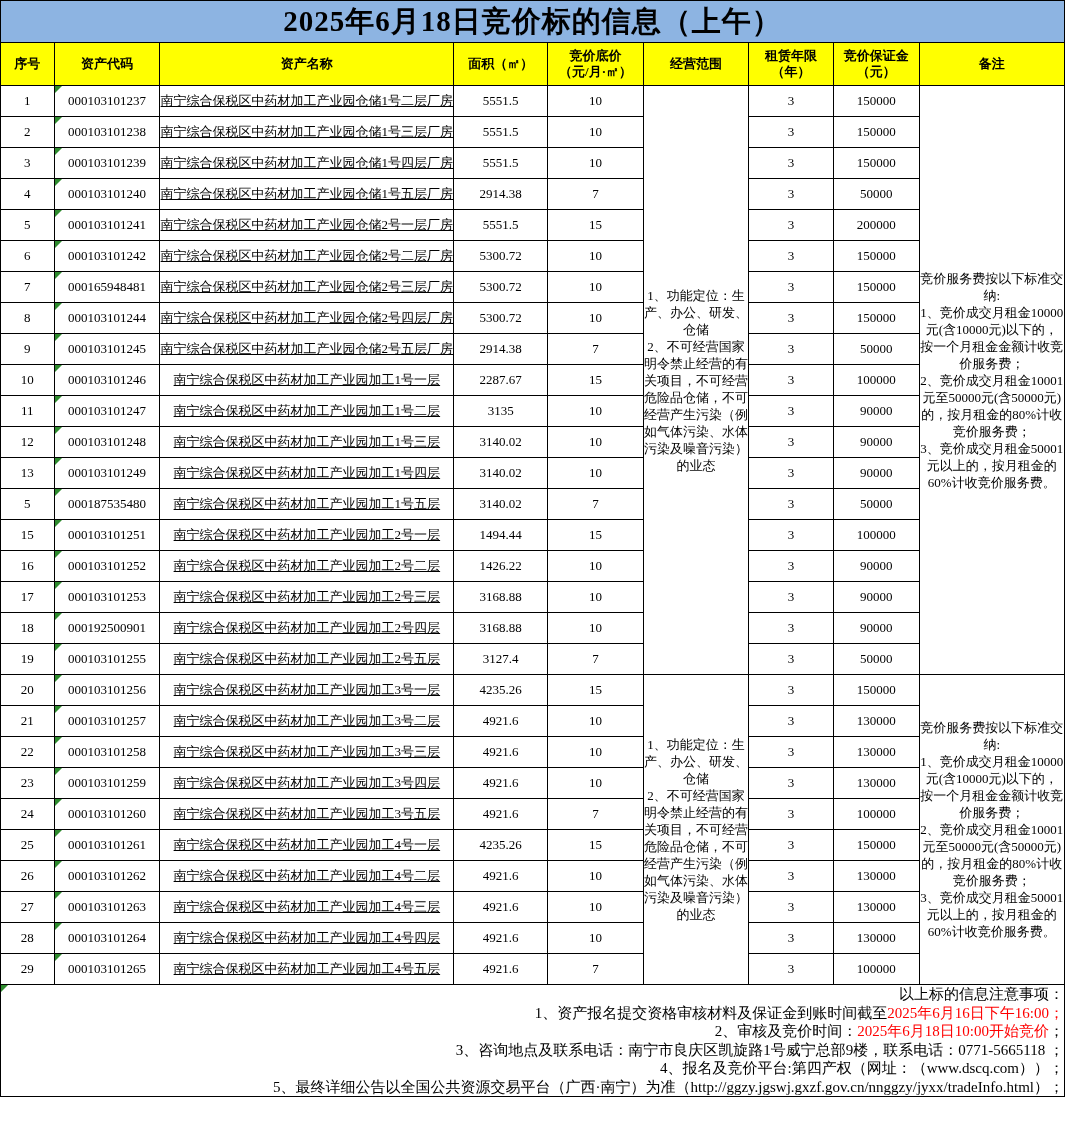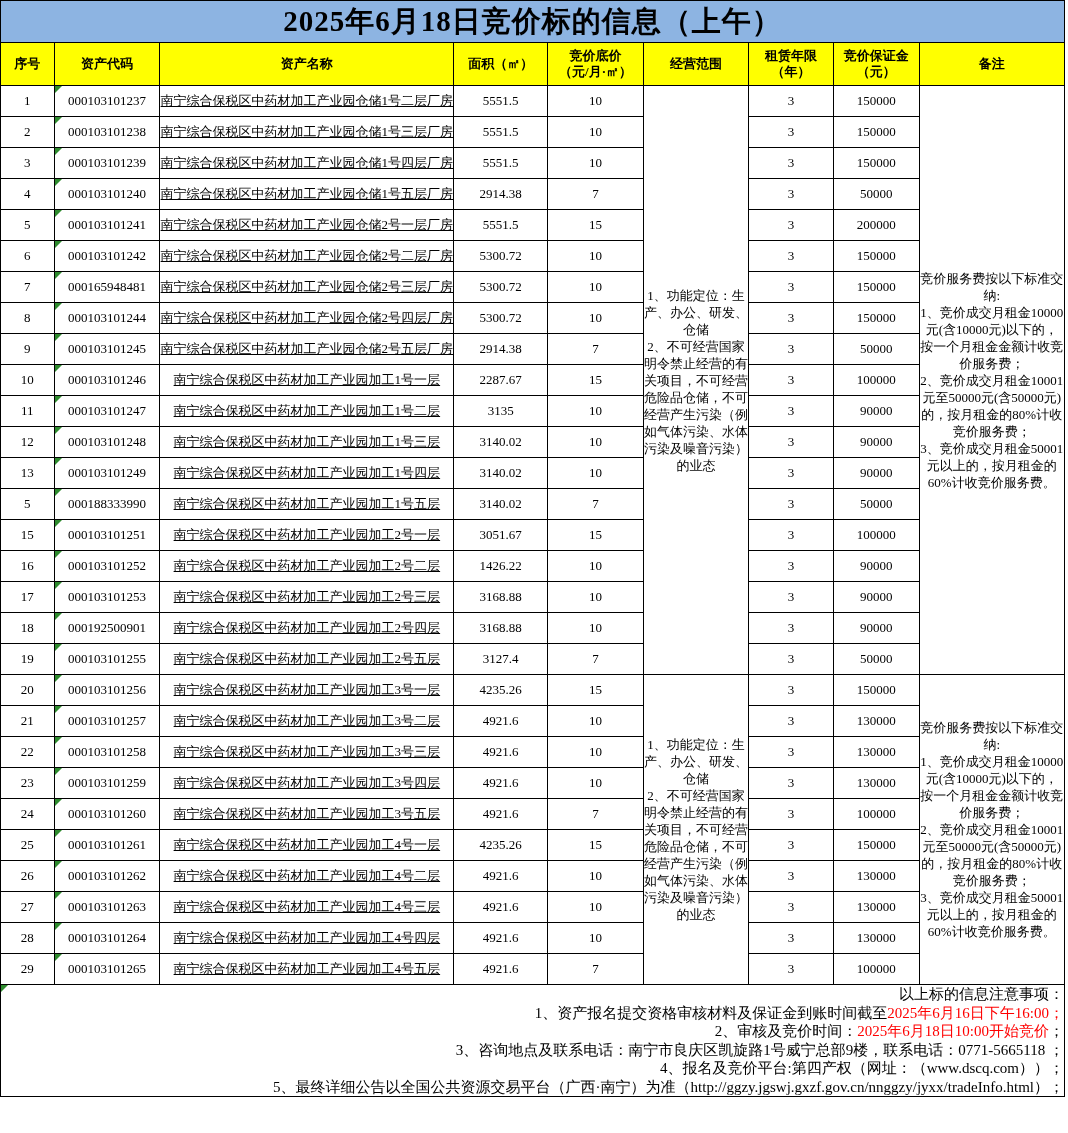--- a/index.html
+++ b/index.html
@@ -194,32 +194,32 @@
           <td class="cell-seq">13</td>
           <td class="cell-asset-code"><span class="tri"></span><span>000103101249</span></td>
           <td class="cell-asset-name">南宁综合保税区中药材加工产业园加工1号四层</td>
           <td class="cell-area">3140.02</td>
           <td class="cell-floor-price">10</td>
           <td class="cell-lease-years">3</td>
           <td class="cell-deposit">90000</td>
         </tr>
         <tr class="data-row">
           <td class="cell-seq">5</td>
-          <td class="cell-asset-code"><span class="tri"></span><span>000188333990</span></td>
+          <td class="cell-asset-code"><span class="tri"></span><span>000187535480</span></td>
           <td class="cell-asset-name">南宁综合保税区中药材加工产业园加工1号五层</td>
           <td class="cell-area">3140.02</td>
           <td class="cell-floor-price">7</td>
           <td class="cell-lease-years">3</td>
           <td class="cell-deposit">50000</td>
         </tr>
         <tr class="data-row">
           <td class="cell-seq">15</td>
           <td class="cell-asset-code"><span class="tri"></span><span>000103101251</span></td>
           <td class="cell-asset-name">南宁综合保税区中药材加工产业园加工2号一层</td>
-          <td class="cell-area">3051.67</td>
+          <td class="cell-area">1494.44</td>
           <td class="cell-floor-price">15</td>
           <td class="cell-lease-years">3</td>
           <td class="cell-deposit">100000</td>
         </tr>
         <tr class="data-row">
           <td class="cell-seq">16</td>
           <td class="cell-asset-code"><span class="tri"></span><span>000103101252</span></td>
           <td class="cell-asset-name">南宁综合保税区中药材加工产业园加工2号二层</td>
           <td class="cell-area">1426.22</td>
           <td class="cell-floor-price">10</td>

